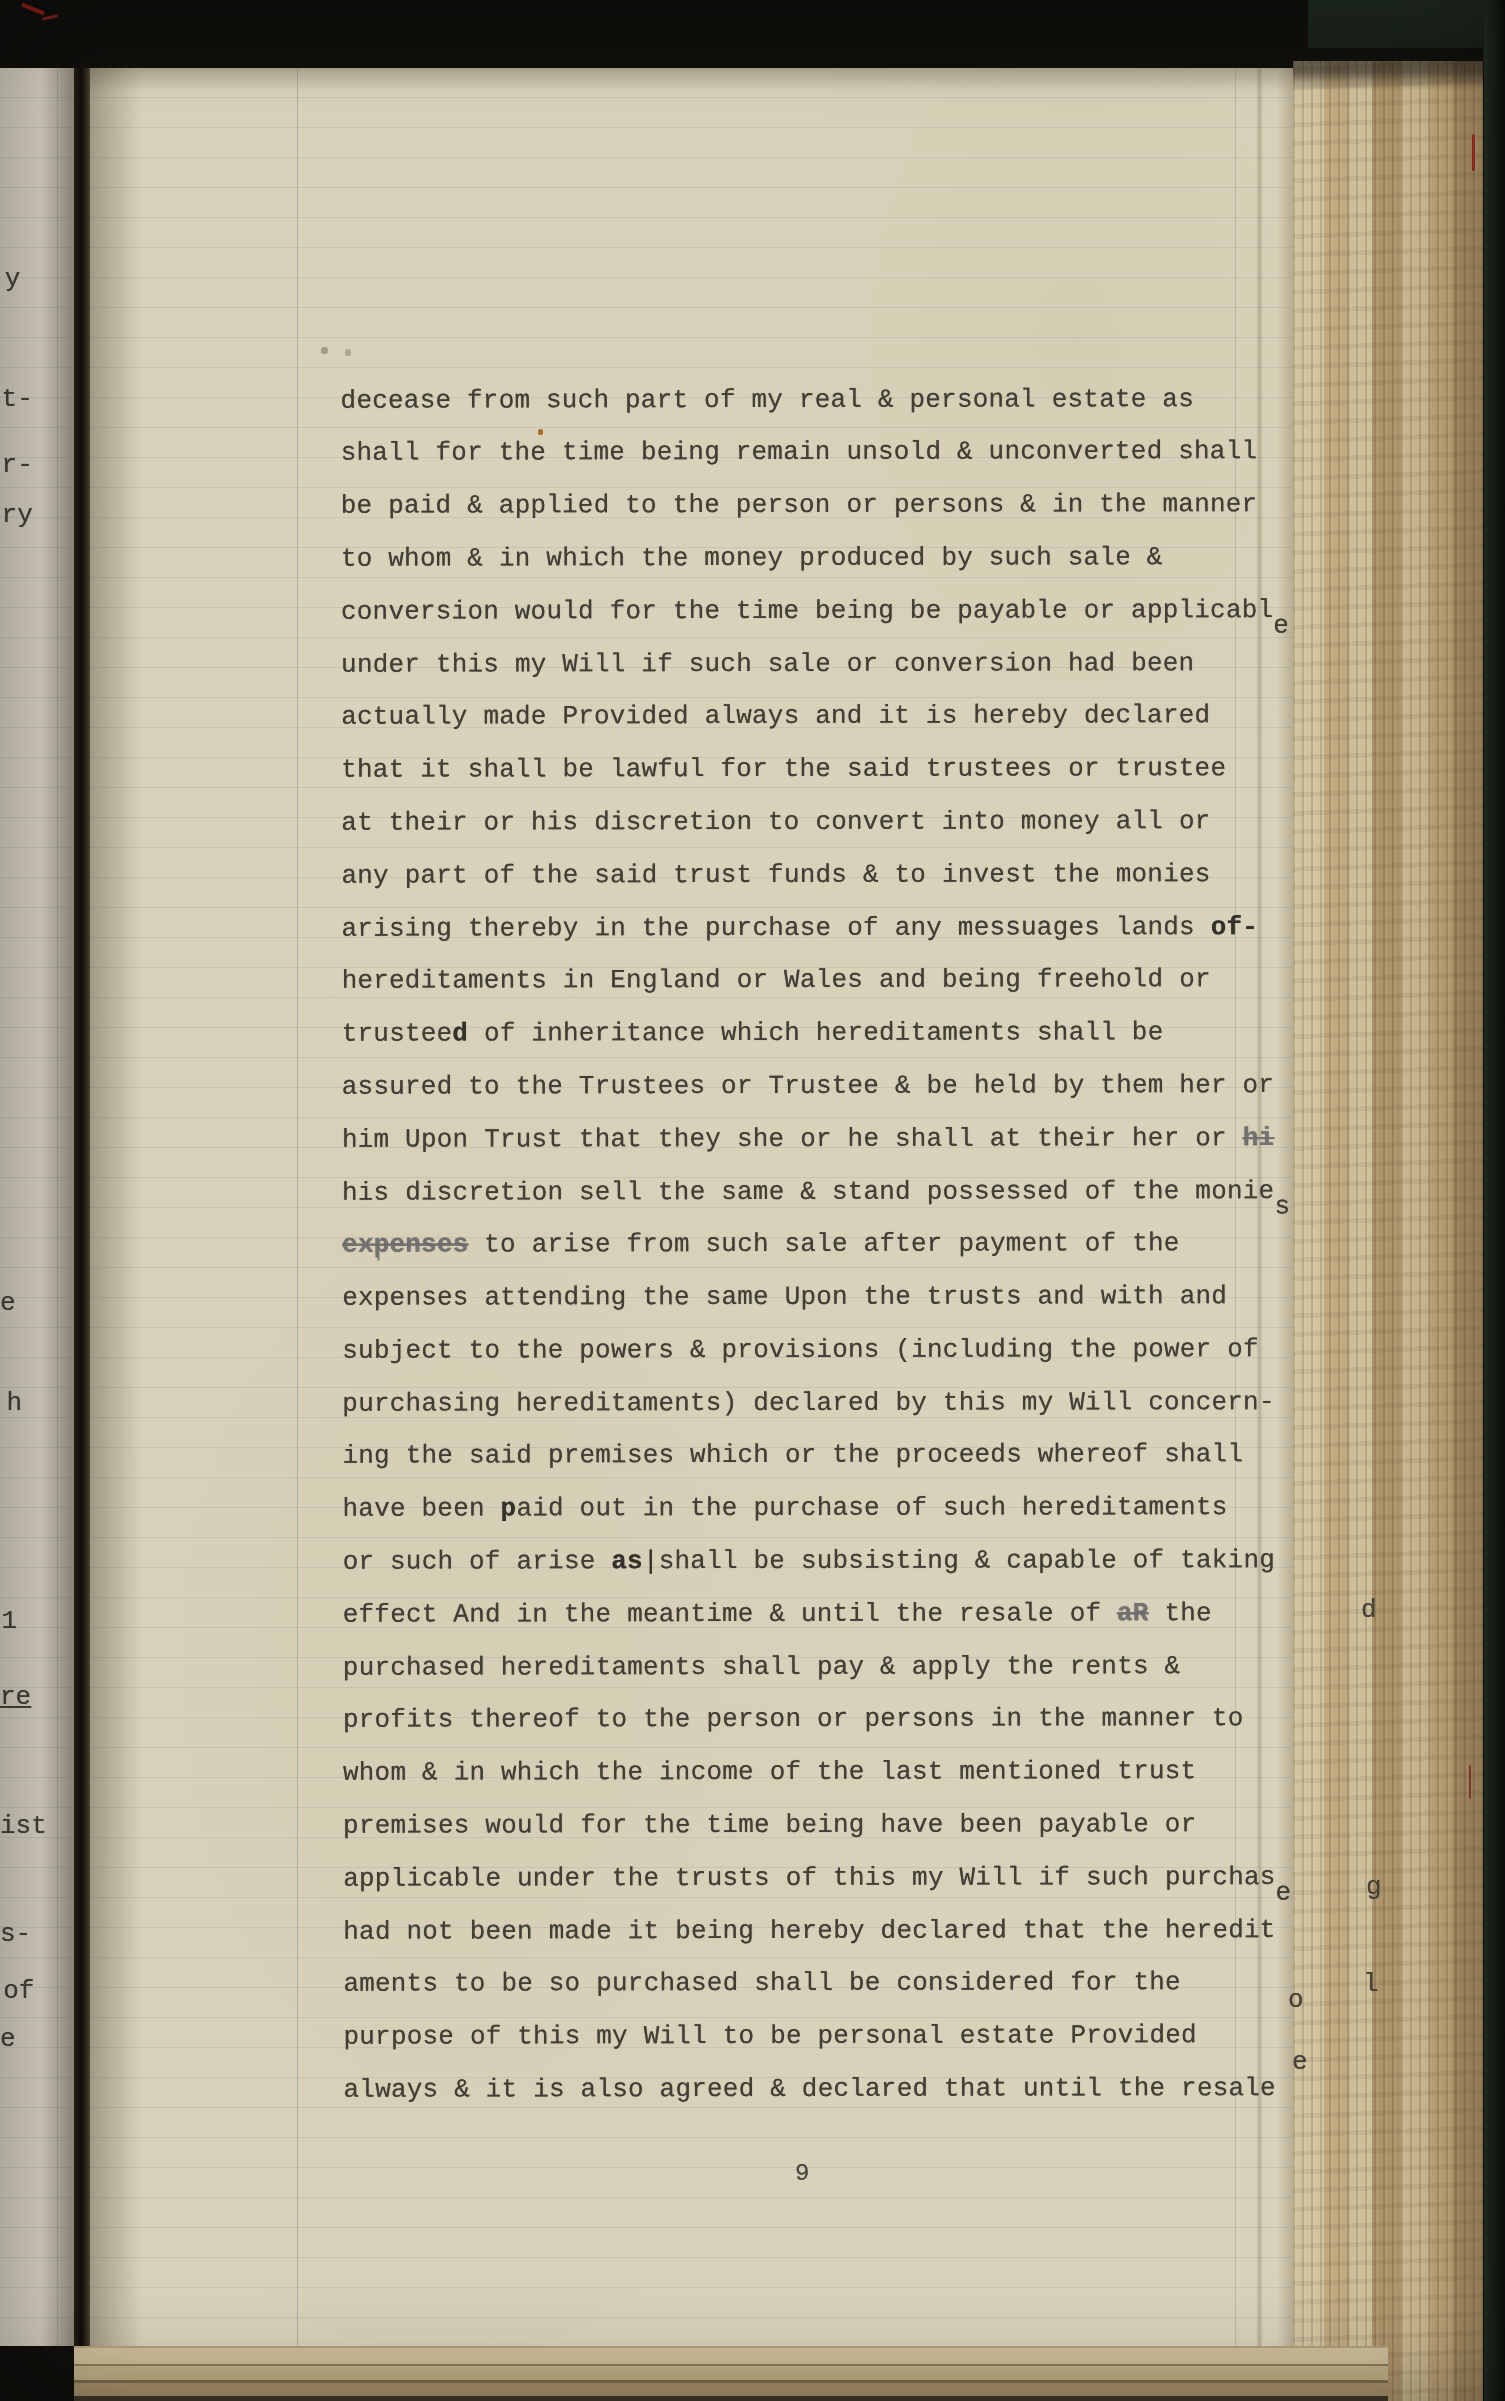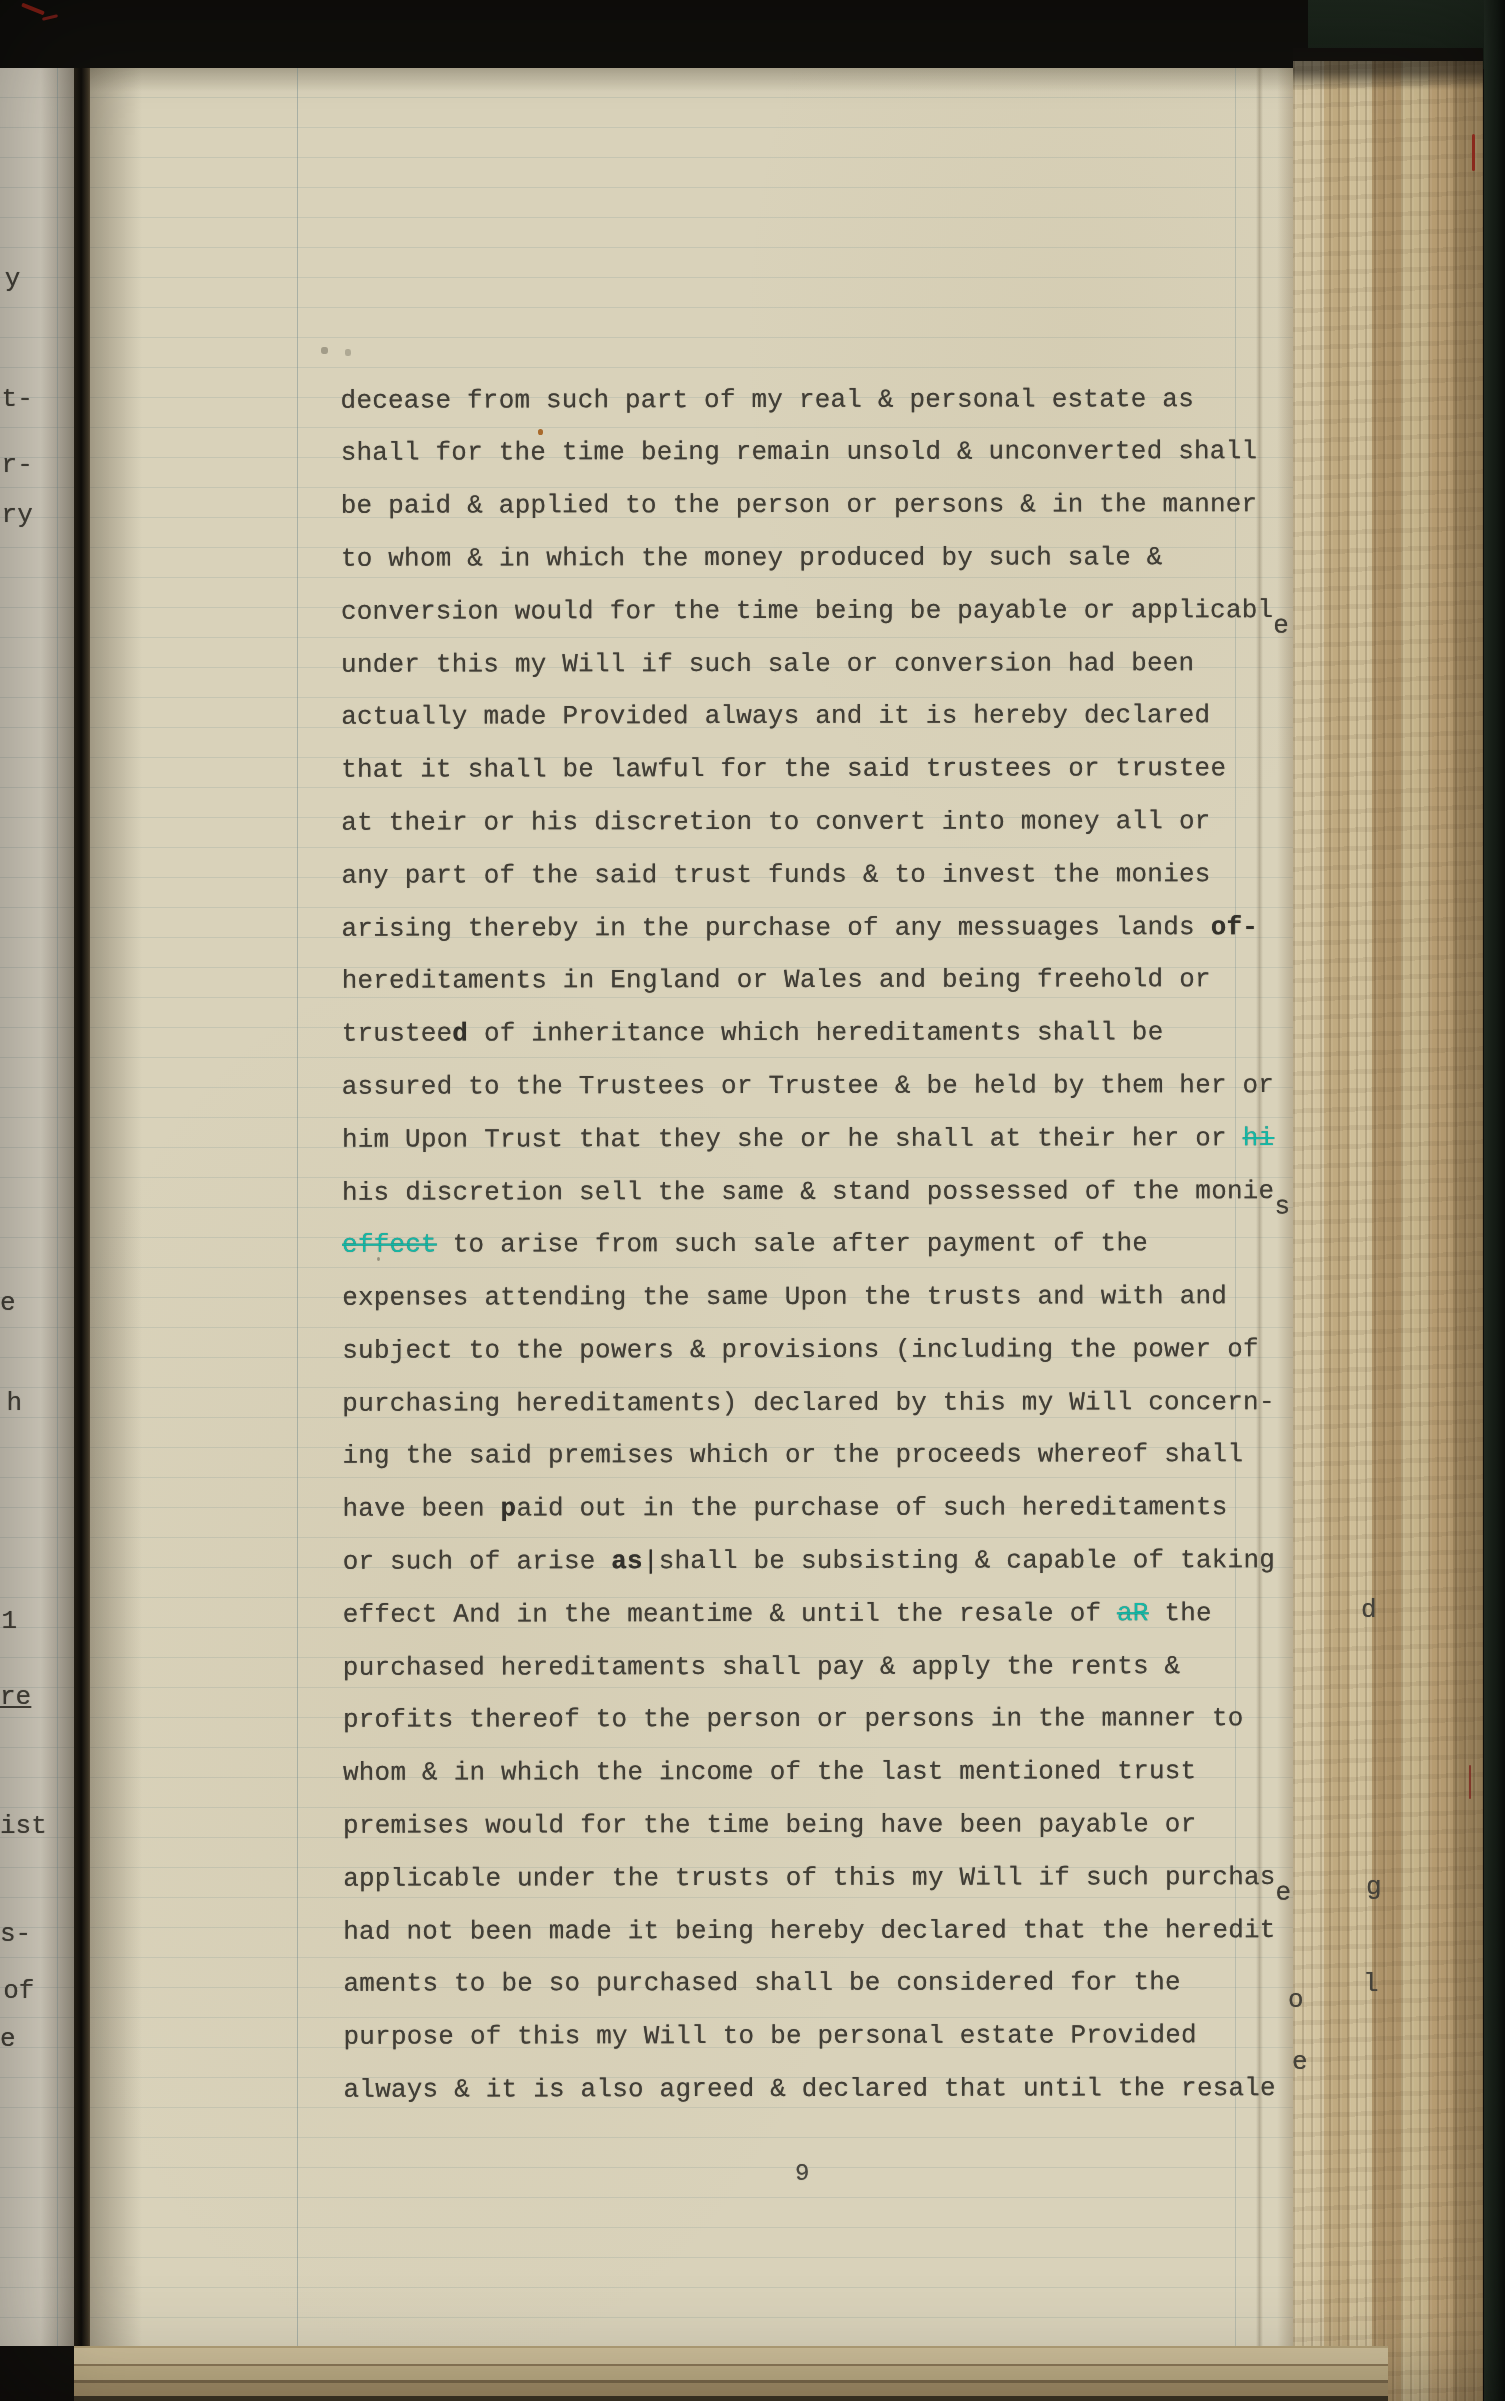--- a/index.html
+++ b/index.html
@@ -42,21 +42,21 @@
          background:linear-gradient(90deg,rgba(0,0,0,0),rgba(95,82,58,.28),rgba(0,0,0,0));}
   
   .bottom-edges{position:absolute;left:74px;top:2346px;width:1314px;height:56px;
          background:linear-gradient(180deg,#b3a178 0 2.4px,#cfc09b 2.4px 18px,#8f7c5a 18px 20px,#c3b289 20px 34px,#7e6c4e 34px 37px,#a7926b 37px 50px,#403828 50px 56px);}
   .bottom-corner{position:absolute;left:0;top:2346px;width:74px;height:56px;background:#12100d;}
   
   .text-layer{position:absolute;inset:0;transform:rotate(-0.1deg);}
   .tline{position:absolute;left:342px;white-space:pre;font-size:26px;line-height:1;
          letter-spacing:0.2px;color:#413e36;text-shadow:0 0 0.8px rgba(65,62,54,.75);}
   .bold{font-weight:700;color:#33312b;}
-  .xout{font-weight:400;color:#14b8a6;text-decoration:line-through;text-decoration-thickness:2.4px;}
+  .xout{font-weight:700;color:#737373;text-decoration:line-through;text-decoration-thickness:2.4px;}
   .drop{display:inline-block;transform:translateY(15.3px);}
   .pen{color:#2f2d28;}
   .page-number{position:absolute;left:795px;top:2160px;font-size:24px;color:#4a4841;
          text-shadow:0 0 0.8px rgba(65,62,54,.7);}
   .frag{position:absolute;white-space:pre;font-size:26px;line-height:1;color:#45423a;
          text-shadow:0 0 0.8px rgba(65,62,54,.7);}
   
   .red-scribble-a{position:absolute;left:21px;top:6.5px;width:24px;height:4px;background:#8c2016;transform:rotate(22deg);border-radius:1.6px;}
   .red-scribble-b{position:absolute;left:42px;top:16px;width:16px;height:3.2px;background:#7d201a;transform:rotate(-14deg);border-radius:1.6px;}
   .red-line-1{position:absolute;left:1472px;top:134px;width:3.2px;height:37px;background:#9b2d20;border-radius:1.6px;}
@@ -101,21 +101,21 @@
       <div class="tline" style="top: 703px;"><span>actually made Provided always and it is hereby declared</span></div>
       <div class="tline" style="top: 756px;"><span>that it shall be lawful for the said trustees or trustee</span></div>
       <div class="tline" style="top: 809px;"><span>at their or his discretion to convert into money all or</span></div>
       <div class="tline" style="top: 862px;"><span>any part of the said trust funds &amp; to invest the monies</span></div>
       <div class="tline" style="top: 915px;"><span>arising thereby in the purchase of any messuages lands </span><span class="bold">of-</span></div>
       <div class="tline" style="top: 967px;"><span>hereditaments in England or Wales and being freehold or</span></div>
       <div class="tline" style="top: 1020px;"><span>trustee</span><span class="bold">d</span><span> of inheritance which hereditaments shall be</span></div>
       <div class="tline" style="top: 1073px;"><span>assured to the Trustees or Trustee &amp; be held by them her or</span></div>
       <div class="tline" style="top: 1126px;"><span>him Upon Trust that they she or he shall at their her or </span><span class="xout">hi</span></div>
       <div class="tline" style="top: 1179px;"><span>his discretion sell the same &amp; stand possessed of the monie</span><span class="drop">s</span></div>
-      <div class="tline" style="top: 1231px;"><span class="xout">effect</span><span> to arise from such sale after payment of the</span></div>
+      <div class="tline" style="top: 1231px;"><span class="xout">expenses</span><span> to arise from such sale after payment of the</span></div>
       <div class="tline" style="top: 1284px;"><span>expenses attending the same Upon the trusts and with and</span></div>
       <div class="tline" style="top: 1337px;"><span>subject to the powers &amp; provisions (including the power of</span></div>
       <div class="tline" style="top: 1390px;"><span>purchasing hereditaments) declared by this my Will concern-</span></div>
       <div class="tline" style="top: 1442px;"><span>ing the said premises which or the proceeds whereof shall</span></div>
       <div class="tline" style="top: 1495px;"><span>have been </span><span class="bold">p</span><span>aid out in the purchase of such hereditaments</span></div>
       <div class="tline" style="top: 1548px;"><span>or such of arise </span><span class="bold">as</span><span class="pen">|</span><span>shall be subsisting &amp; capable of taking</span></div>
       <div class="tline" style="top: 1601px;"><span>effect And in the meantime &amp; until the resale of </span><span class="xout">aR</span><span> the</span></div>
       <div class="tline" style="top: 1654px;"><span>purchased hereditaments shall pay &amp; apply the rents &amp;</span></div>
       <div class="tline" style="top: 1706px;"><span>profits thereof to the person or persons in the manner to</span></div>
       <div class="tline" style="top: 1759px;"><span>whom &amp; in which the income of the last mentioned trust</span></div>

